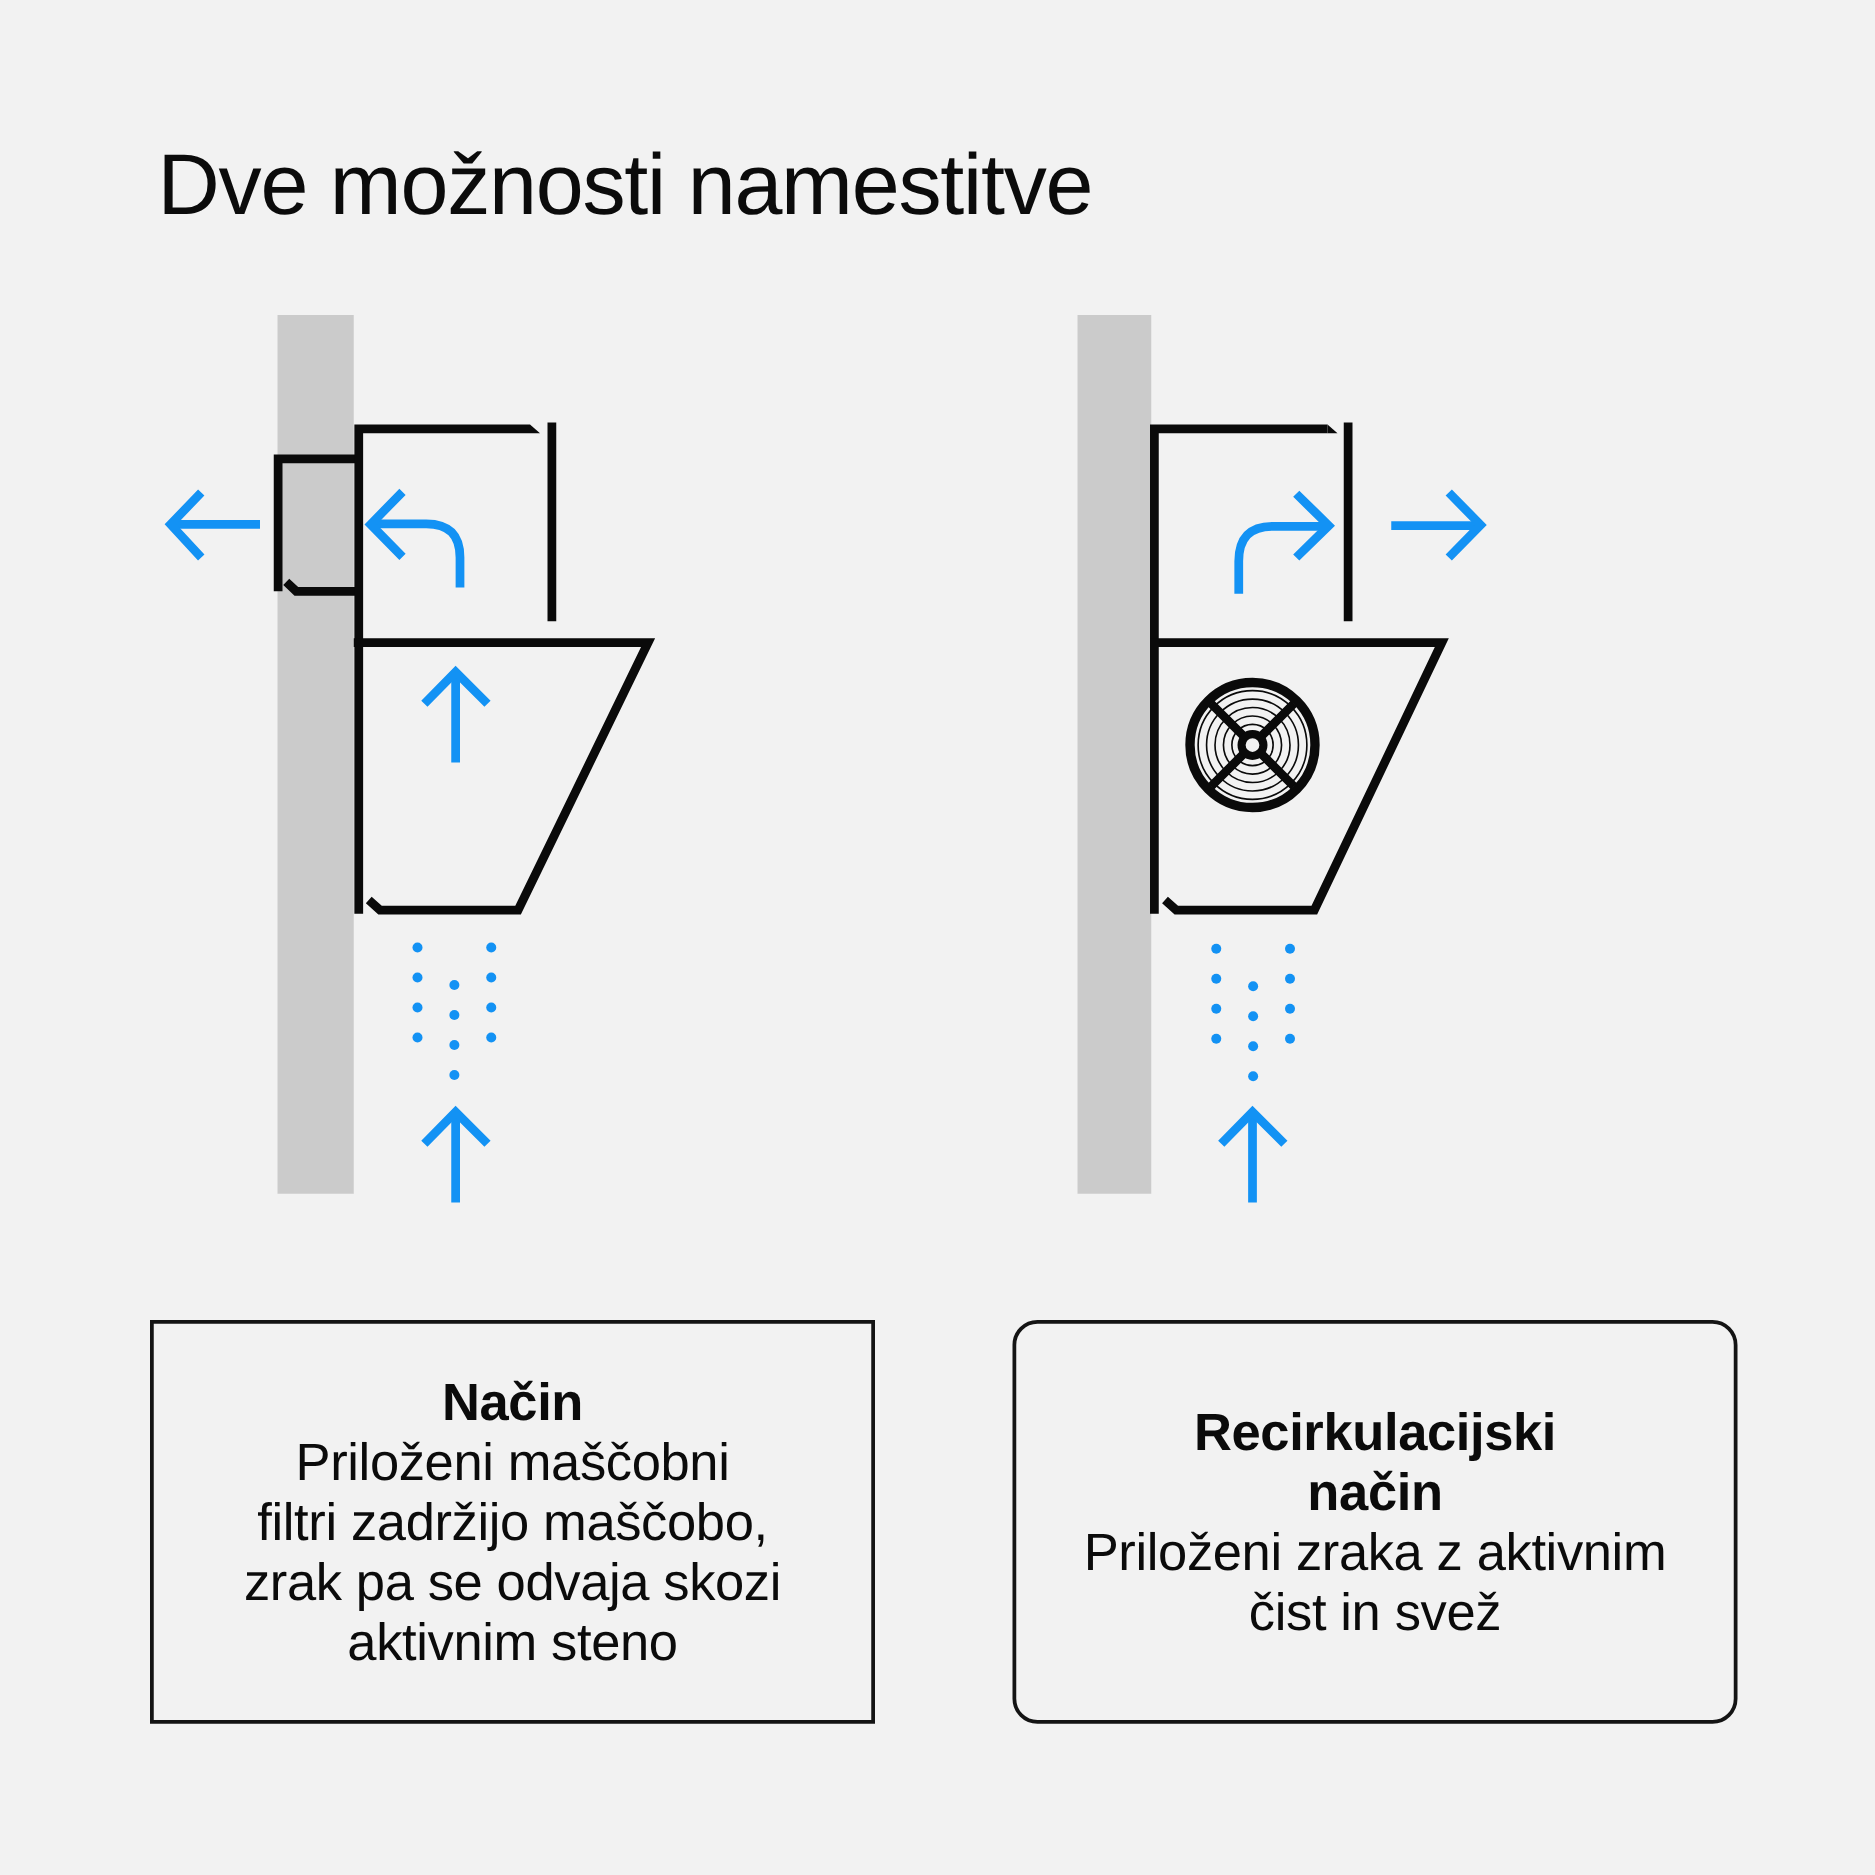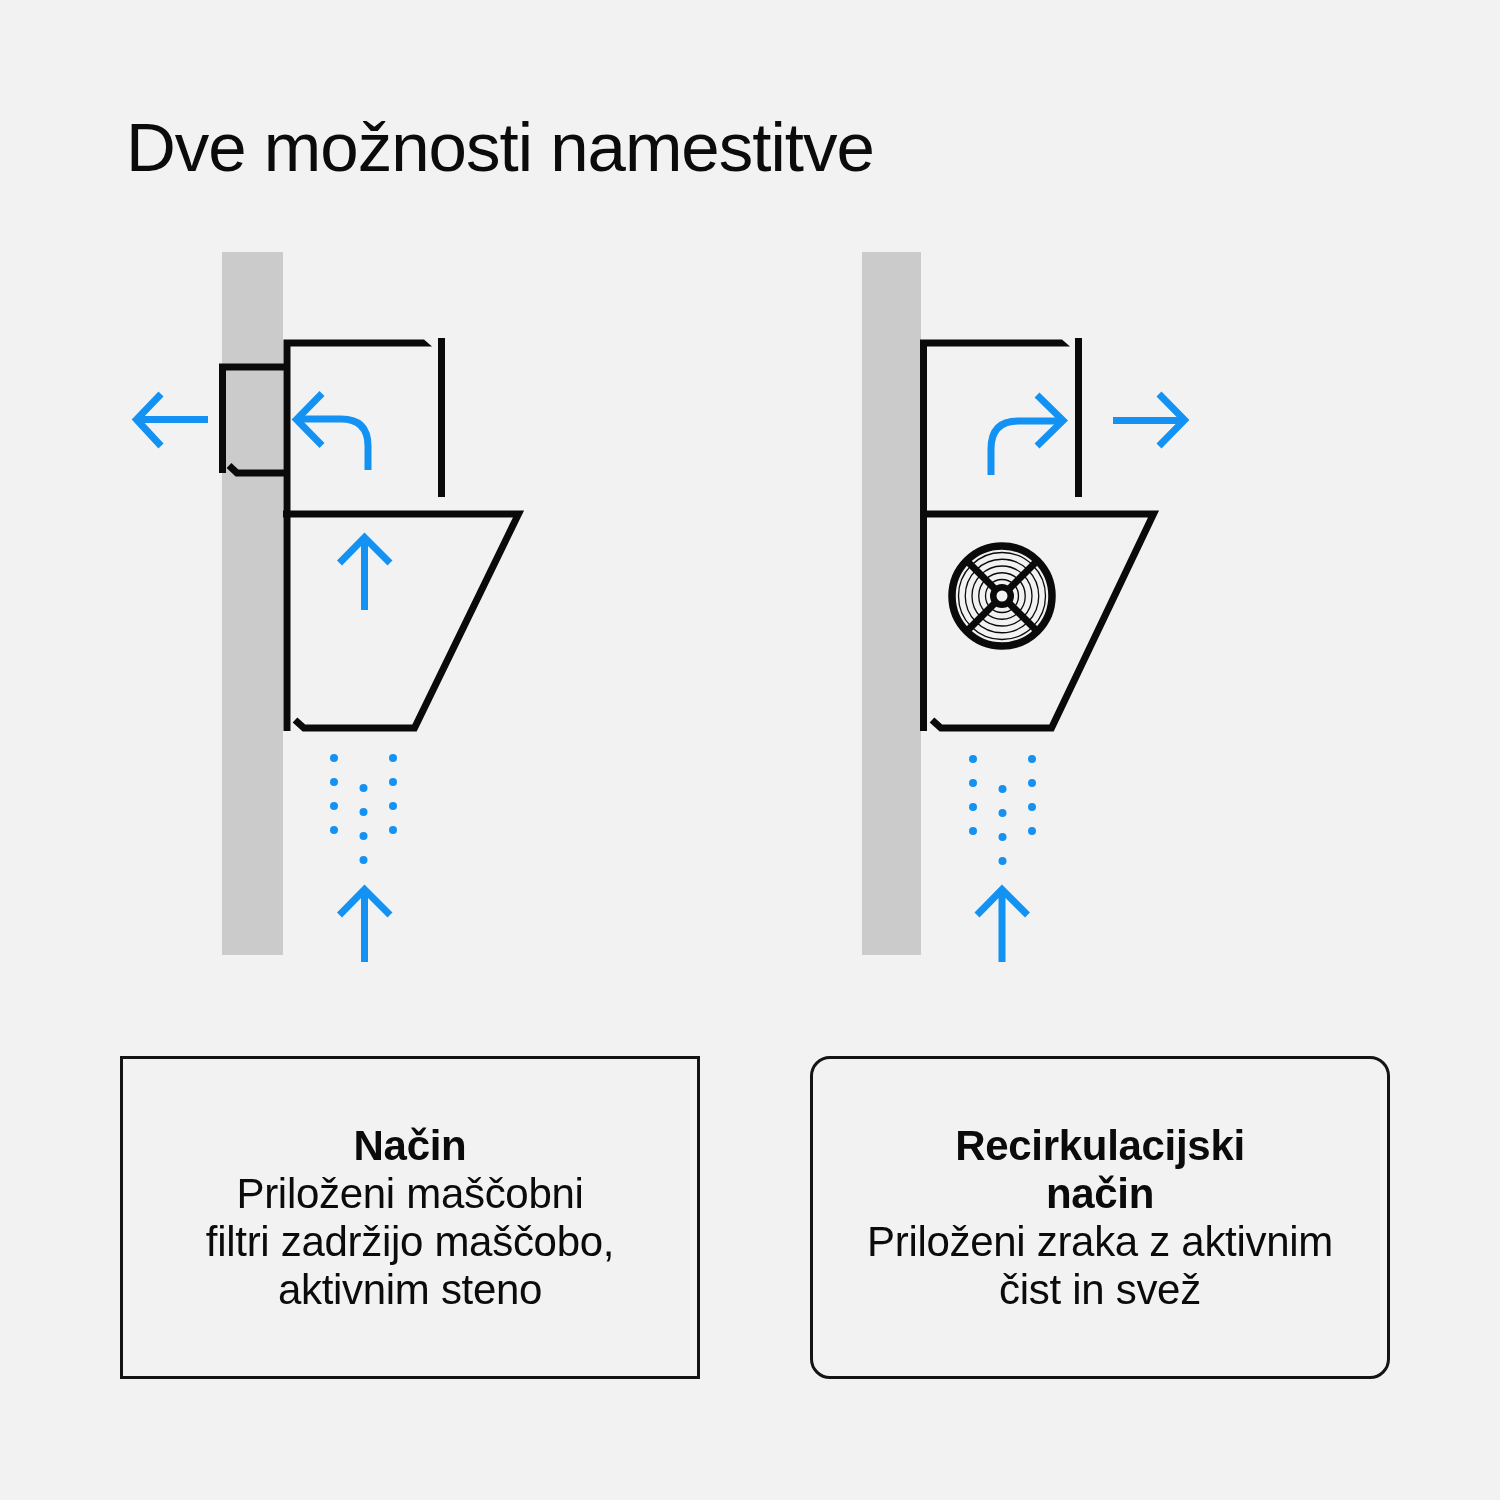--- a/index.html
+++ b/index.html
@@ -141,20 +141,21 @@
         <path class="stroke-blue" d="M 1002 962 V 893"></path>
         <path class="stroke-blue" d="M 977 915 L 1002 889.5 L 1027.5 915"></path>
       </g>
     </g>
   </svg>
 
   <div class="card card-left">
     <div class="line title-line">Način</div>
     <div class="line">Priloženi maščobni</div>
     <div class="line">filtri zadržijo maščobo,</div>
+    <div class="line">zrak pa se odvaja skozi</div>
     <div class="line">aktivnim steno</div>
   </div>
 
   <div class="card card-right">
     <div class="line title-line">Recirkulacijski</div>
     <div class="line title-line">način</div>
     <div class="line">Priloženi zraka z aktivnim</div>
     <div class="line">čist in svež</div>
   </div>
 

